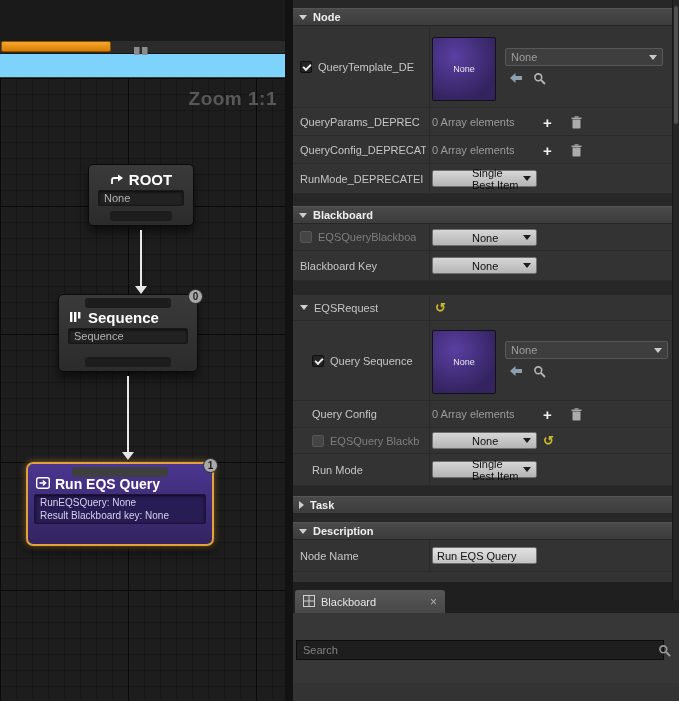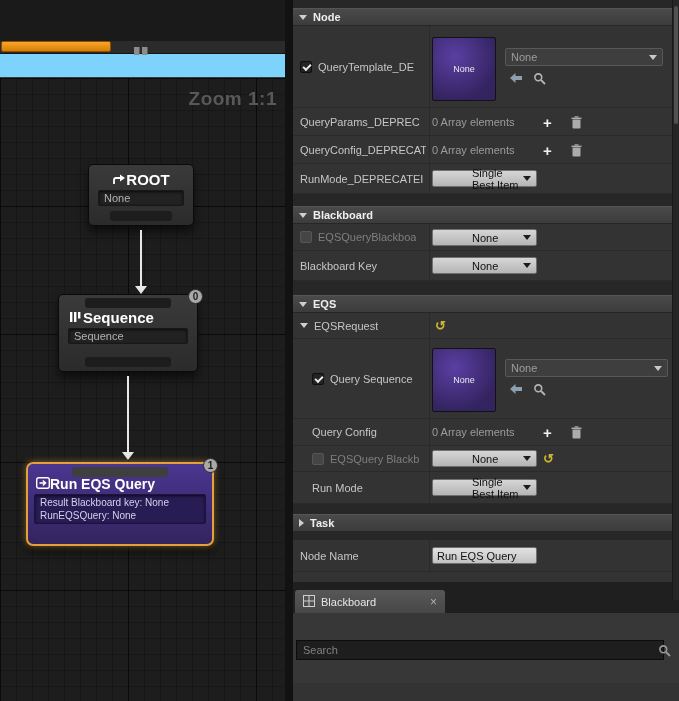--- a/index.html
+++ b/index.html
@@ -15,21 +15,21 @@
     background-color:#1d1d1d;
     background-image:
       linear-gradient(rgba(0,0,0,.55) 1px,transparent 1px),
       linear-gradient(90deg,rgba(0,0,0,.55) 1px,transparent 1px),
       linear-gradient(rgba(0,0,0,.22) 1px,transparent 1px),
       linear-gradient(90deg,rgba(0,0,0,.22) 1px,transparent 1px);
     background-size:128px 128px,128px 128px,16px 16px,16px 16px;}
   .zoom-label{position:absolute;right:8px;top:10px;font-size:19px;font-weight:bold;color:#585858;letter-spacing:.5px;}
   .node{position:absolute;border:1px solid #0a0a0a;border-radius:5px;
         background:linear-gradient(#3a3a3a,#2b2b2b);box-shadow:0 6px 10px rgba(0,0,0,.55);box-sizing:border-box;}
-  .node-title{display:flex;align-items:center;padding-left:10px;color:#fff;font-weight:bold;font-size:15px;}
+  .node-title{display:flex;align-items:center;gap:5px;padding-left:10px;color:#fff;font-weight:bold;font-size:15px;}
   .node-title.center{justify-content:center;padding-left:0;}
   .node-inset{margin:2px 9px 0;background:#222;border:1px solid #181818;border-radius:2px;
               box-shadow:inset 0 1px 3px rgba(0,0,0,.7);color:#b2b2b2;font-size:11px;padding:1px 5px;
               white-space:nowrap;overflow:hidden;}
   .pin{position:absolute;left:50%;transform:translateX(-50%);background:#1d1d1d;border-radius:3px;height:10px;}
   .badge{position:absolute;top:-6px;right:-6px;width:15px;height:15px;border-radius:50%;
          background:#a9a9a9;border:1px solid #2c2c2c;color:#1d1d1d;font-size:10px;font-weight:bold;
          display:flex;align-items:center;justify-content:center;box-sizing:border-box;}
   .node-root{left:88px;top:86px;width:106px;height:62px;}
   .node-root .node-title{margin-top:6px;}
@@ -158,22 +158,22 @@
         <div class="node-title">
           <span>
             <svg width="14" height="12" viewBox="0 0 14 12">
                 <rect x="0.7" y="0.7" width="12.6" height="10.6" rx="2" fill="none" stroke="#fff" stroke-width="1.4"></rect>
                 <path d="M3.5 6 H9 M6.8 3.5 L9.6 6 L6.8 8.5" stroke="#fff" stroke-width="1.4" fill="none"></path>
               </svg>
           </span>
           <span>Run EQS Query</span>
         </div>
         <div class="node-inset">
+          <div>RunEQSQuery: None</div>
           <div>Result Blackboard key: None</div>
-          <div>RunEQSQuery: None</div>
         </div>
         <div class="badge">1</div>
       </div>
     </div>
   </div>
 
   <div class="splitter"></div>
 
   <div class="details-pane">
 
@@ -278,24 +278,20 @@
           <span class="plabel">Blackboard Key</span>
         </span>
       <div class="dd light" style="left:139px;top:6px;width:105px;">
         <span>None</span>
         <span class="chev-d"></span>
       </div>
     </div>
 
     <div class="sec-gap" style="height:14px"></div>
 
-    <div class="sec-hdr">
-      <span class="tri-down"></span>
-      <span>EQS</span>
-    </div>
 
     <div class="row" style="height:26px">
       <i class="vline"></i>
       <span class="labelwrap" style="max-width:126px;">
         <span class="tri-down"></span>
         <span class="plabel">EQSRequest</span>
       </span>
       <span class="iconbtn reset" style="left:142px;top:6px;">↺</span>
     </div>
 
@@ -367,20 +363,24 @@
 
     <div class="sec-gap" style="height:10px"></div>
 
     <div class="sec-hdr">
       <span class="tri-right"></span>
       <span>Task</span>
     </div>
 
     <div class="sec-gap" style="height:8px"></div>
 
+    <div class="sec-hdr">
+      <span class="tri-down"></span>
+      <span>Description</span>
+    </div>
 
     <div class="row" style="height:32px">
       <i class="vline"></i>
       <span class="labelwrap">
           <span class="plabel">Node Name</span>
         </span>
       <input class="textfield" style="left: 139px; top: 7px; width: 105px;" value="Run EQS Query">
     </div>
 
     <div style="height:10px;background:#333;"></div>

